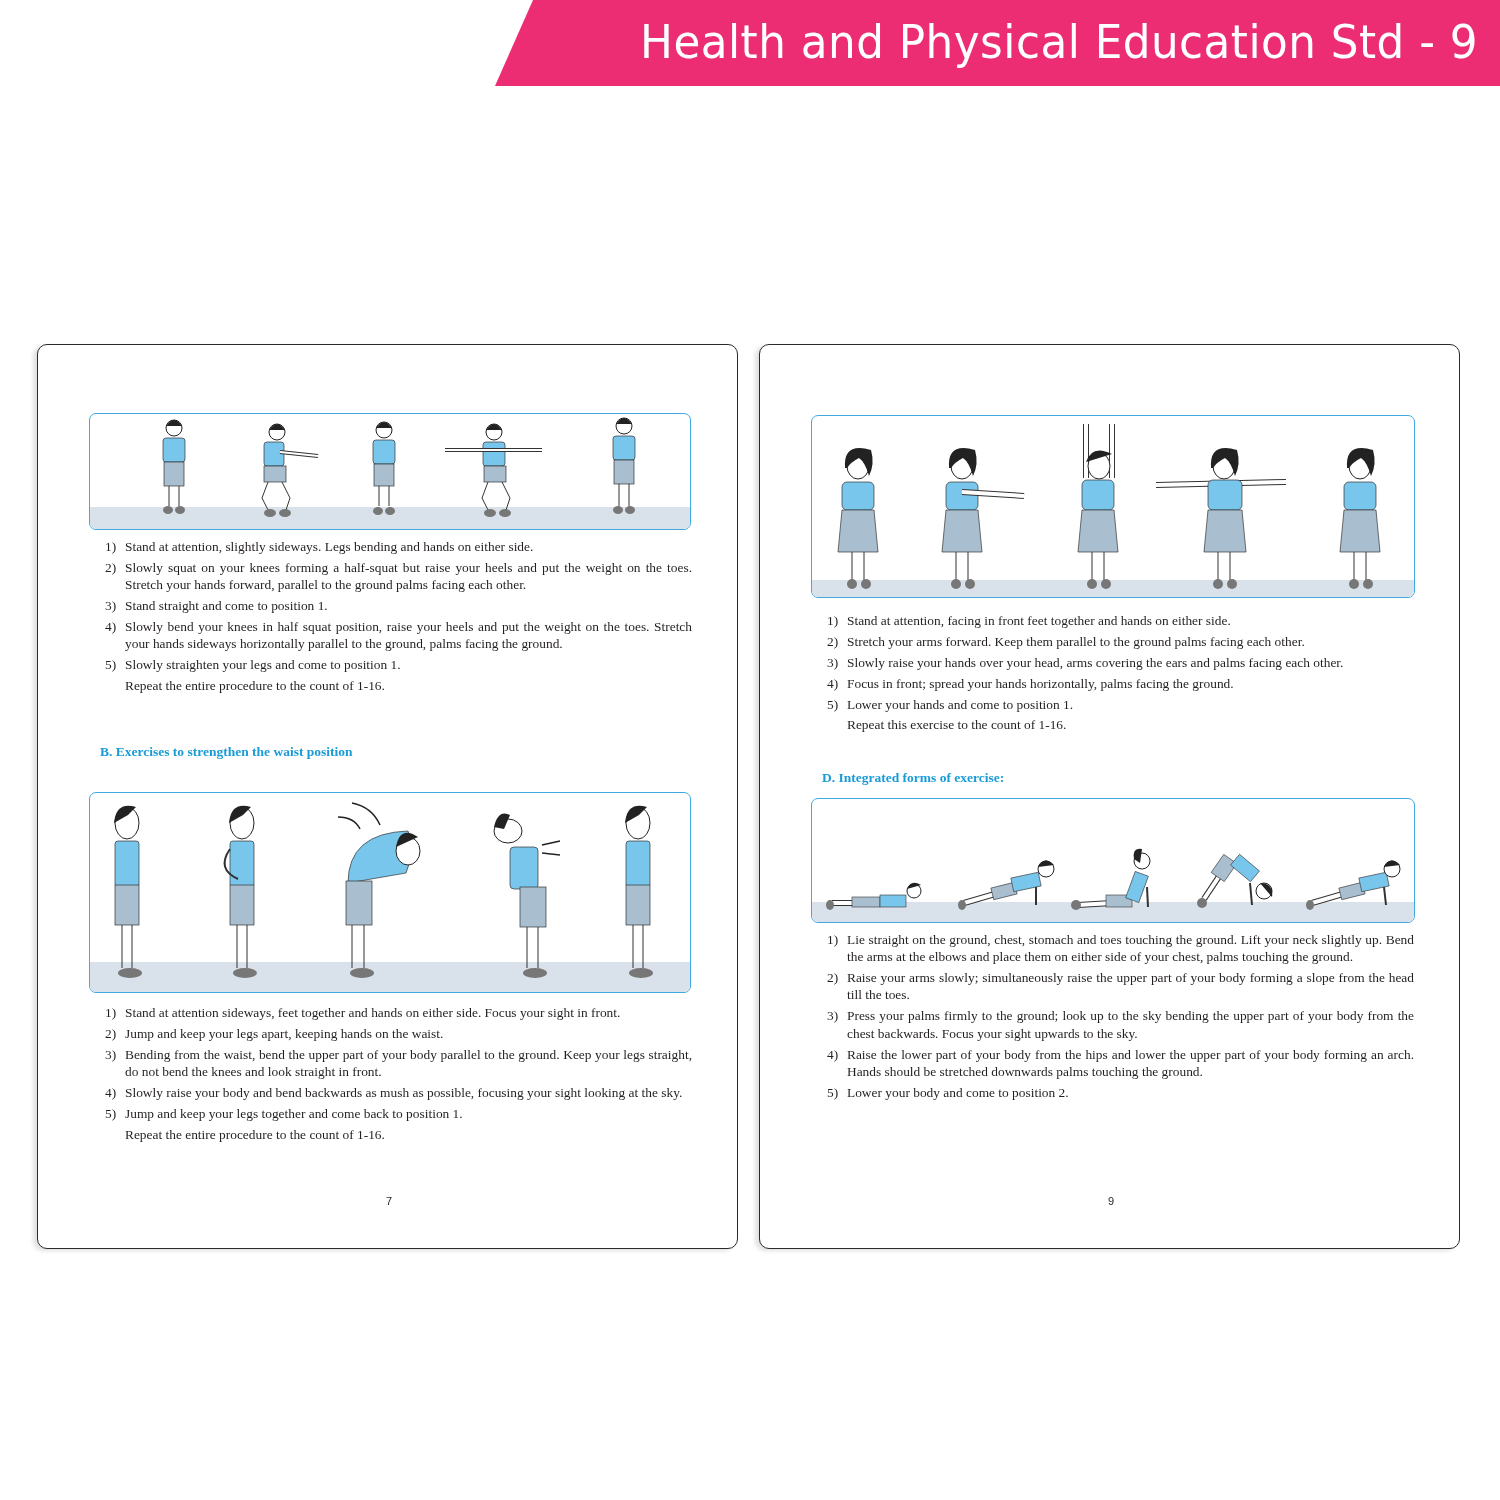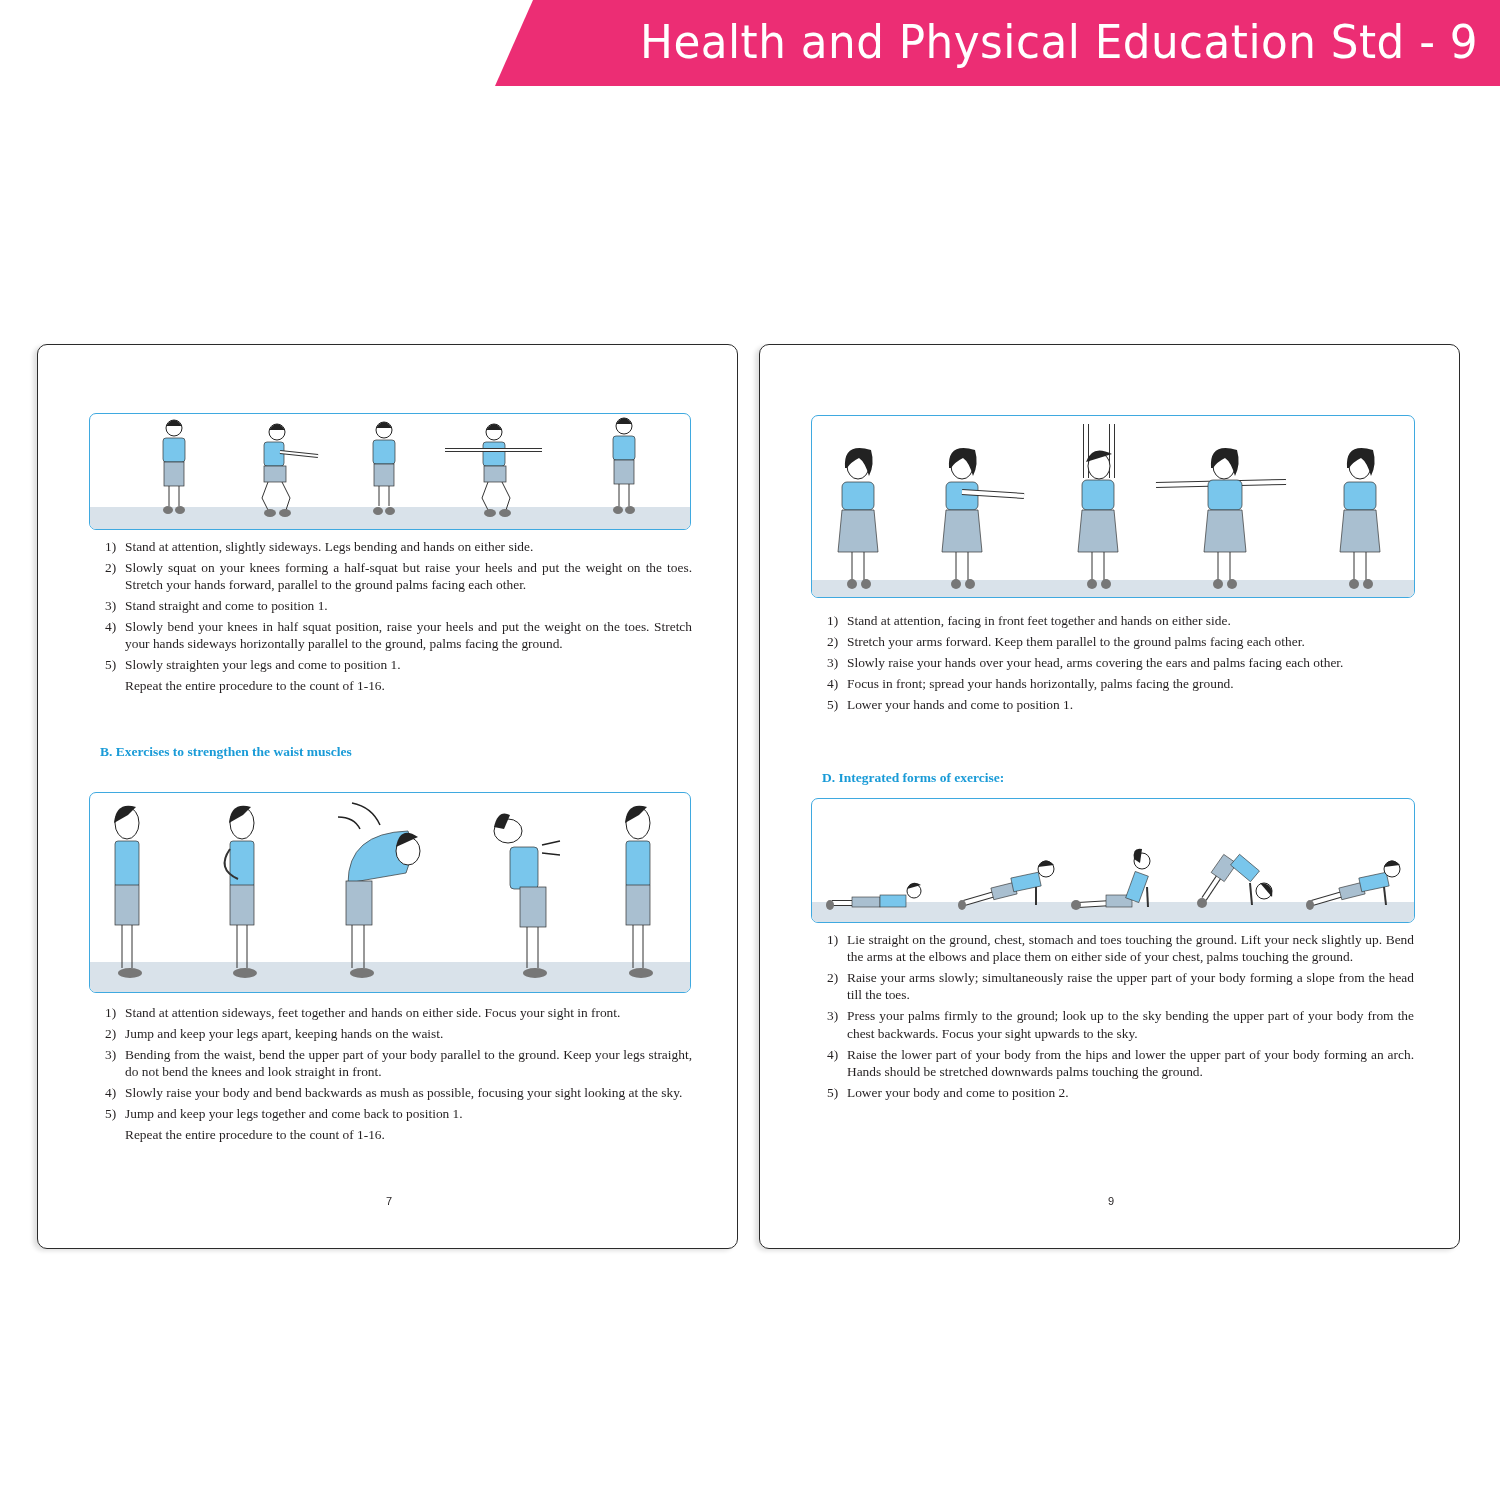--- a/index.html
+++ b/index.html
@@ -142,21 +142,21 @@
         <span class="num">4)</span>
         <span class="txt">Slowly bend your knees in half squat position, raise your heels and put the weight on the toes. Stretch your hands sideways horizontally parallel to the ground, palms facing the ground.</span>
       </div>
     <div class="step">
         <span class="num">5)</span>
         <span class="txt">Slowly straighten your legs and come to position 1.</span>
       </div>
     <div class="repeat">Repeat the entire procedure to the count of 1-16.</div>
   </div>
 
-  <div class="sec-title" style="left:62px; top:399px;">B.  Exercises to strengthen the waist muscles</div>
+  <div class="sec-title" style="left:62px; top:399px;">B.  Exercises to strengthen the waist position</div>
   <div class="ex-title" style="left:88px; top:421px;">Education 1:</div>
 
   <div class="fig" style="left:51px; top:447px; width:602px; height:201px;">
     <div class="floor" style="height:30px;"></div>
     <svg width="602" height="201">
 
       <g>
         <ellipse cx="37" cy="30" rx="12" ry="16" fill="#fff" stroke="#222"></ellipse>
           <path d="M24 30 q2 -22 22 -16 l-8 8 z" fill="#222"></path>
         <rect x="25" y="48" width="24" height="46" rx="3" fill="#79c6ec" stroke="#333" stroke-width=".7"></rect>
@@ -326,20 +326,21 @@
         <span class="txt">Slowly raise your hands over your head, arms covering the ears and palms facing each other.</span>
       </div>
     <div class="step">
         <span class="num">4)</span>
         <span class="txt">Focus in front; spread your hands horizontally, palms facing the ground.</span>
       </div>
     <div class="step">
         <span class="num">5)</span>
         <span class="txt">Lower your hands and come to position 1.</span>
       </div>
+    <div class="repeat">Repeat this exercise to the count of 1-16.</div>
   </div>
 
   <div class="sec-title" style="left:62px; top:425px;text-align:right;">D.  Integrated forms of exercise:</div>
 
   <div class="fig" style="left:51px; top:453px; width:604px; height:125px;">
     <div class="floor" style="height:20px;"></div>
     <svg width="604" height="125">
 
       <g>
         <line x1="20" y1="104" x2="70" y2="104" stroke="#333" stroke-width="6"></line>

